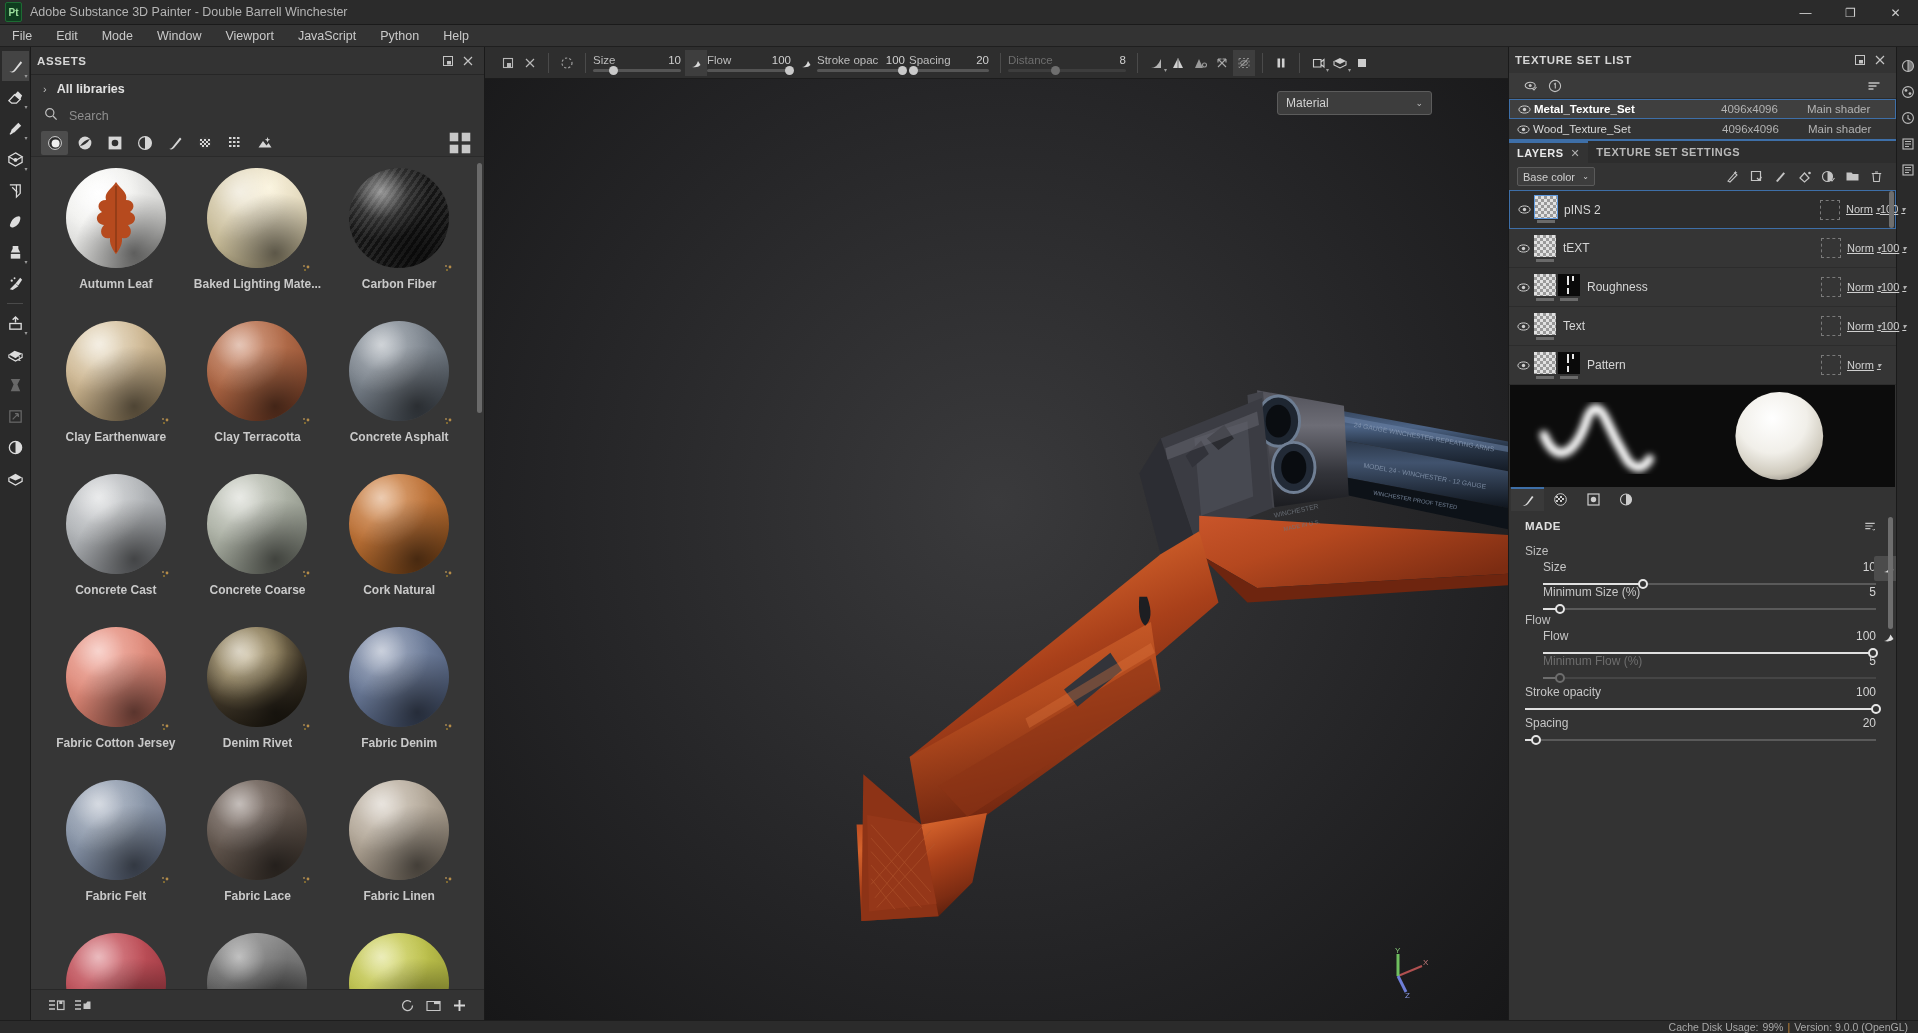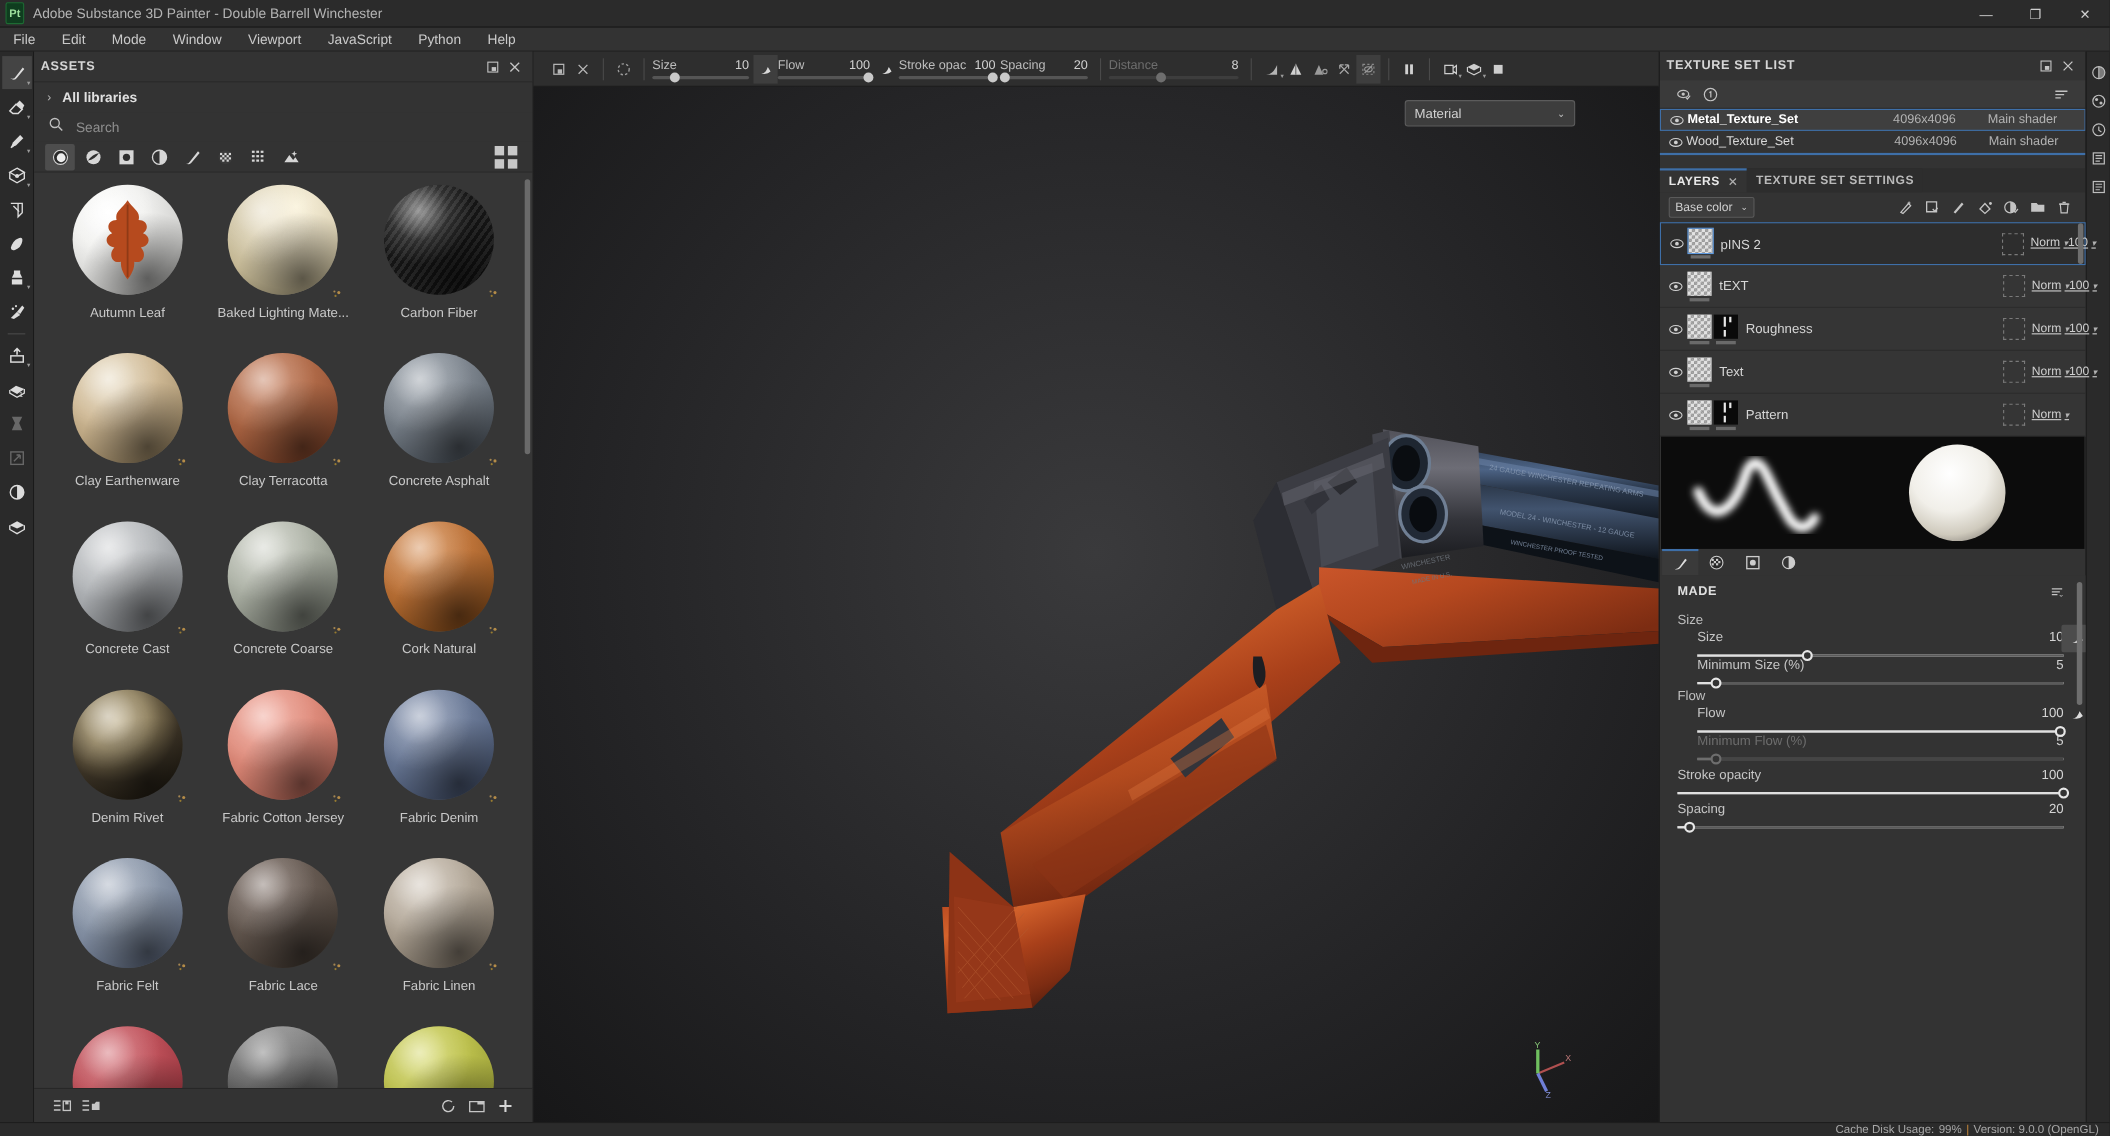--- a/index.html
+++ b/index.html
@@ -61,21 +61,21 @@
   #filter-row{height:28px;display:flex;align-items:center;padding-left:10px;background:#333;
     border-bottom:1px solid #2a2a2a;}
   .filt{width:27px;height:24px;display:flex;align-items:center;justify-content:center;margin-right:3px;}
   .filt.active{background:#4d4d4d;border-radius:2px;}
   .filt svg{width:16px;height:16px;}
   #grid-toggle{margin-left:auto;margin-right:12px;width:24px;height:22px;
     display:flex;align-items:center;justify-content:center;}
   #asset-scroll{flex:1;background:#363636;overflow:hidden;position:relative;}
   #asset-grid{display:grid;grid-template-columns:repeat(3,1fr);padding:8px 14px 0 14px;}
   .asset-cell{display:flex;flex-direction:column;align-items:center;margin-bottom:5px;
-    position:relative;height:148px;}
+    position:relative;height:148px;font-weight:bold;}
   .sphere{width:100px;height:100px;border-radius:50%;position:relative;margin-top:3px;}
   .sphere::after{content:"";position:absolute;inset:0;border-radius:50%;
     background:radial-gradient(circle at 32% 24%, rgba(255,255,255,.55) 0%, rgba(255,255,255,.12) 26%, rgba(255,255,255,0) 48%),
                radial-gradient(circle at 68% 85%, rgba(0,0,0,.55) 0%, rgba(0,0,0,0) 55%);}
   .asset-name{font-size:12px;color:#c9c9c9;margin-top:9px;text-align:center;
     white-space:nowrap;overflow:hidden;max-width:130px;}
   .asset-badge{position:absolute;right:17px;top:94px;width:9px;height:9px;opacity:.75;}
   .asset-badge svg{width:9px;height:9px;}
   #asset-vscroll{position:absolute;right:2px;top:6px;width:5px;height:250px;
     background:#6a6a6a;border-radius:3px;}
@@ -126,21 +126,21 @@
   .ts-row{height:20px;display:flex;align-items:center;font-size:11.5px;padding:0 4px;}
   .ts-row.sel{background:#3f3f3f;border:1px solid #3e6fa8;}
   .ts-eye{width:20px;display:flex;align-items:center;justify-content:center;}
   .ts-eye svg{width:13px;height:11px;}
   .ts-name{flex:1;color:#d8d8d8;}
   .ts-row.sel .ts-name{font-weight:bold;color:#fff;}
   .ts-res{width:86px;color:#b3b3b3;}
   .ts-shader{width:84px;color:#b3b3b3;}
   #tsl-accent{height:2px;background:#3e6fa8;}
   
-  #layers-tabs{height:22px;background:#2d2d2d;display:flex;align-items:stretch;margin-top:12px;}
+  #layers-tabs{height:22px;background:#2d2d2d;display:flex;align-items:stretch;}
   .ltab{display:flex;align-items:center;padding:0 8px;font-size:11px;font-weight:bold;
     letter-spacing:.5px;color:#b9b9b9;background:#2d2d2d;}
   .ltab.active{background:#333333;color:#e8e8e8;border-top:2px solid #3e6fa8;}
   .ltab .x{margin-left:7px;font-size:11px;color:#b0b0b0;font-weight:normal;}
   #layers-tools{height:27px;background:#333;display:flex;align-items:center;padding:0 8px;}
   #chan-select{width:78px;height:19px;background:#3d3d3d;border:1px solid #5a5a5a;
     border-radius:2px;display:flex;align-items:center;padding:0 5px;font-size:11px;color:#d0d0d0;}
   #chan-select .chev{margin-left:auto;font-size:8px;}
   .lt-ico{width:24px;height:22px;display:flex;align-items:center;justify-content:center;}
   .lt-ico svg{width:15px;height:15px;}
@@ -512,31 +512,31 @@
           <div class="asset-cell">
             <div class="sphere" style="background:radial-gradient(circle at 36% 22%,#d79056 0%,#bd7339 42%,#94541f 80%,#5a3212 100%);"></div>
             <div class="asset-name">Cork Natural</div>
             <div class="asset-badge"><svg viewBox="0 0 9 9">
                 <circle cx="2" cy="2" r="1" fill="#c9a05a"></circle>
                 <circle cx="6" cy="3" r="1.4" fill="#e0a94e"></circle>
                 <circle cx="3" cy="6" r="1" fill="#b8922f"></circle>
               </svg></div>
           </div>
           <div class="asset-cell">
-            <div class="sphere" style="background:radial-gradient(circle at 40% 28%,#bdae8a 0%,#8e7f5c 30%,#3a3225 60%,#141008 100%);"></div>
-            <div class="asset-name">Denim Rivet</div>
+            <div class="sphere" style="background:radial-gradient(circle at 36% 24%,#f0a294 0%,#e08d7d 40%,#bd6c5c 80%,#7e4034 100%);"></div>
+            <div class="asset-name">Fabric Cotton Jersey</div>
             <div class="asset-badge"><svg viewBox="0 0 9 9">
                 <circle cx="2" cy="2" r="1" fill="#c9a05a"></circle>
                 <circle cx="6" cy="3" r="1.4" fill="#e0a94e"></circle>
                 <circle cx="3" cy="6" r="1" fill="#b8922f"></circle>
               </svg></div>
           </div>
           <div class="asset-cell">
-            <div class="sphere" style="background:radial-gradient(circle at 36% 24%,#f0a294 0%,#e08d7d 40%,#bd6c5c 80%,#7e4034 100%);"></div>
-            <div class="asset-name">Fabric Cotton Jersey</div>
+            <div class="sphere" style="background:radial-gradient(circle at 40% 28%,#bdae8a 0%,#8e7f5c 30%,#3a3225 60%,#141008 100%);"></div>
+            <div class="asset-name">Denim Rivet</div>
             <div class="asset-badge"><svg viewBox="0 0 9 9">
                 <circle cx="2" cy="2" r="1" fill="#c9a05a"></circle>
                 <circle cx="6" cy="3" r="1.4" fill="#e0a94e"></circle>
                 <circle cx="3" cy="6" r="1" fill="#b8922f"></circle>
               </svg></div>
           </div>
           <div class="asset-cell">
             <div class="sphere" style="background:radial-gradient(circle at 36% 24%,#8d9ab4 0%,#6d7c99 40%,#4c5a76 80%,#2b3447 100%);"></div>
             <div class="asset-name">Fabric Denim</div>
             <div class="asset-badge"><svg viewBox="0 0 9 9">

